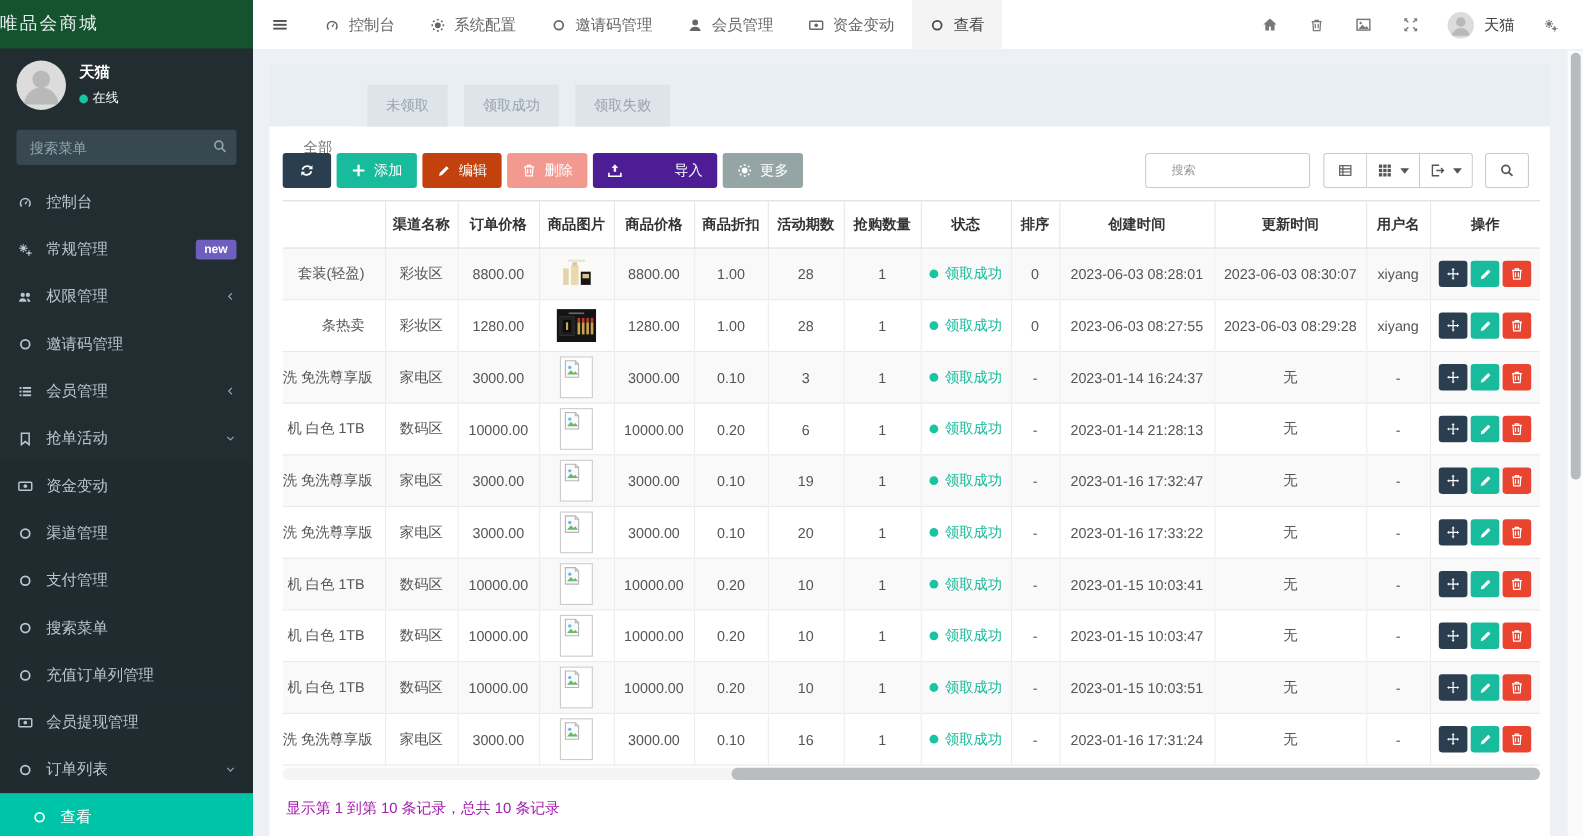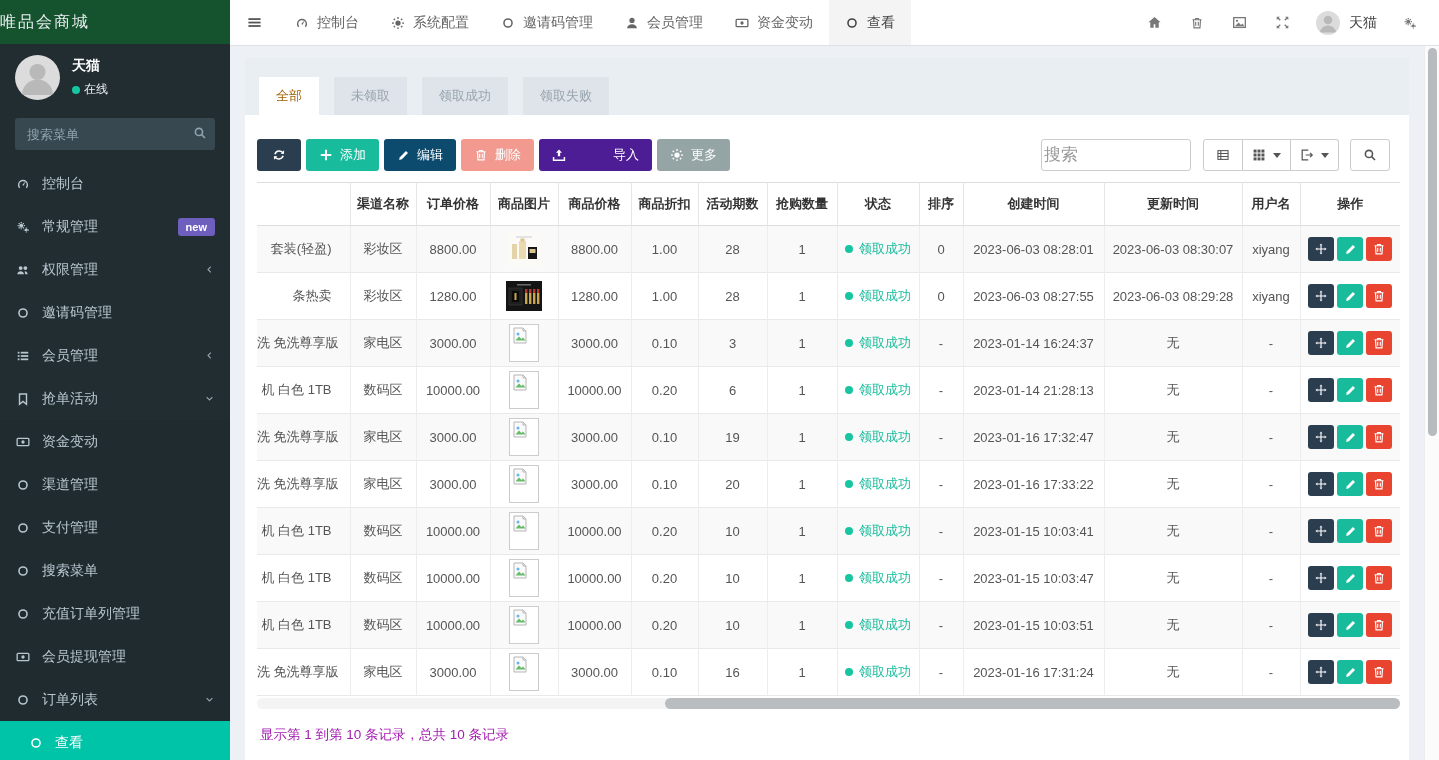--- a/index.html
+++ b/index.html
@@ -39,34 +39,34 @@
   .tn-icon { padding:0 14px; color:#787878; cursor:pointer; display:flex; align-items:center; }
   .tn-user { display:flex; align-items:center; gap:9px; padding:0 12px; cursor:pointer; }
   .avatar-sm { width:24px; height:24px; border-radius:50%; background:#dcdcdc; overflow:hidden; display:flex; align-items:center; justify-content:center; }
   .tn-user-name { color:#444; font-size:14px; }
 
   
   .content { position:absolute; top:46px; left:0; right:0; bottom:0; background:#edf1f5; padding:12px 0 0 15px; overflow:hidden; }
   .panel { width:1164px; }
   .tabs-strip { background:#e9eef2; height:57px; padding:19px 14px 0; display:flex; gap:15px; }
   .tab { height:38px; padding:0 17px; display:flex; align-items:center; font-size:13px; background:#dee4e9; color:#98a4ae; cursor:pointer; }
-  .tab.active { background:#fff; color:#a16207; }
+  .tab.active { background:#fff; color:#737373;margin-top:38px; }
   .panel-body { background:#fff; padding:24px 19px 40px 12px; min-height:600px; }
 
   
   .toolbar { display:flex; align-items:center; }
   .btn { height:32px; border:none; border-radius:3px; color:#fff; font-size:13px; font-family:inherit; display:inline-flex; align-items:center; gap:7px; padding:0 13px; margin-right:5px; cursor:pointer; }
   .btn-refresh { background:#2b3e50; width:44px; justify-content:center; padding:0; }
   .btn-add { background:#18bc9c; }
-  .btn-edit { background:#0c4a6e; cursor:not-allowed; }
+  .btn-edit { background:#c2410c; cursor:not-allowed; }
   .btn-del { background:#f29a90; cursor:not-allowed; }
   .btn-import { background:#4c1d95;gap:47px; }
   .btn-more { background:#95a5a6; }
   .toolbar-right { margin-left:auto; display:flex; align-items:center; }
-  .tb-search { width:150px; height:32px; border:1px solid #ccc; border-radius:3px; font-size:17px; padding:0 2px; color:#333; outline:none; font-family:inherit; }
+  .tb-search { width:150px; height:32px; border:1px solid #ccc; border-radius:3px; font-size:11px; padding:0 23px; color:#333; outline:none; font-family:inherit; }
   .tb-search::placeholder { color:#999; }
   .view-group { display:flex; margin-left:12px; }
   .vbtn { height:32px; min-width:40px; background:#fff; border:1px solid #ccc; color:#555; display:inline-flex; align-items:center; justify-content:center; padding:0 9px; cursor:pointer; }
   .vbtn + .vbtn { border-left:none; }
   .view-group .vbtn:first-child { border-radius:3px 0 0 3px; }
   .view-group .vbtn:last-child { border-radius:0 3px 3px 0; }
   .vbtn-search { margin-left:11px; border-radius:3px; }
   .caret { display:inline-block; width:0; height:0; border-left:4px solid transparent; border-right:4px solid transparent; border-top:5px solid #555; margin-left:7px; }
 
   

